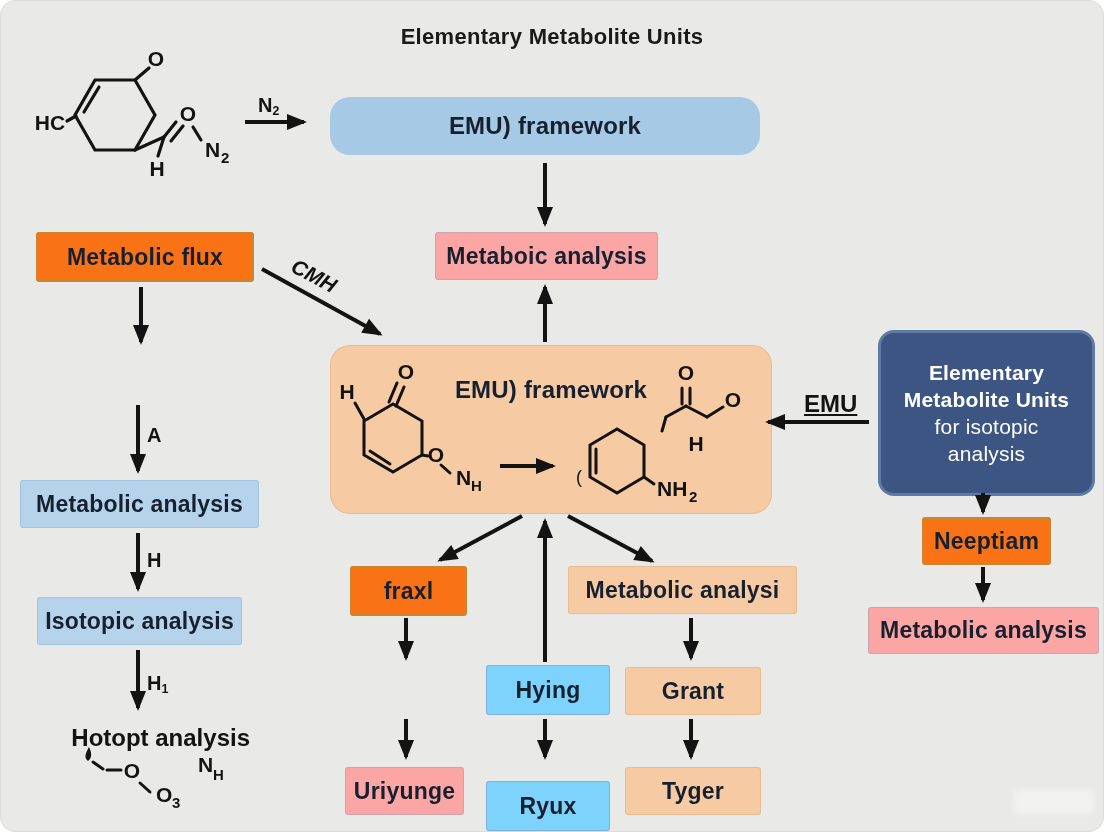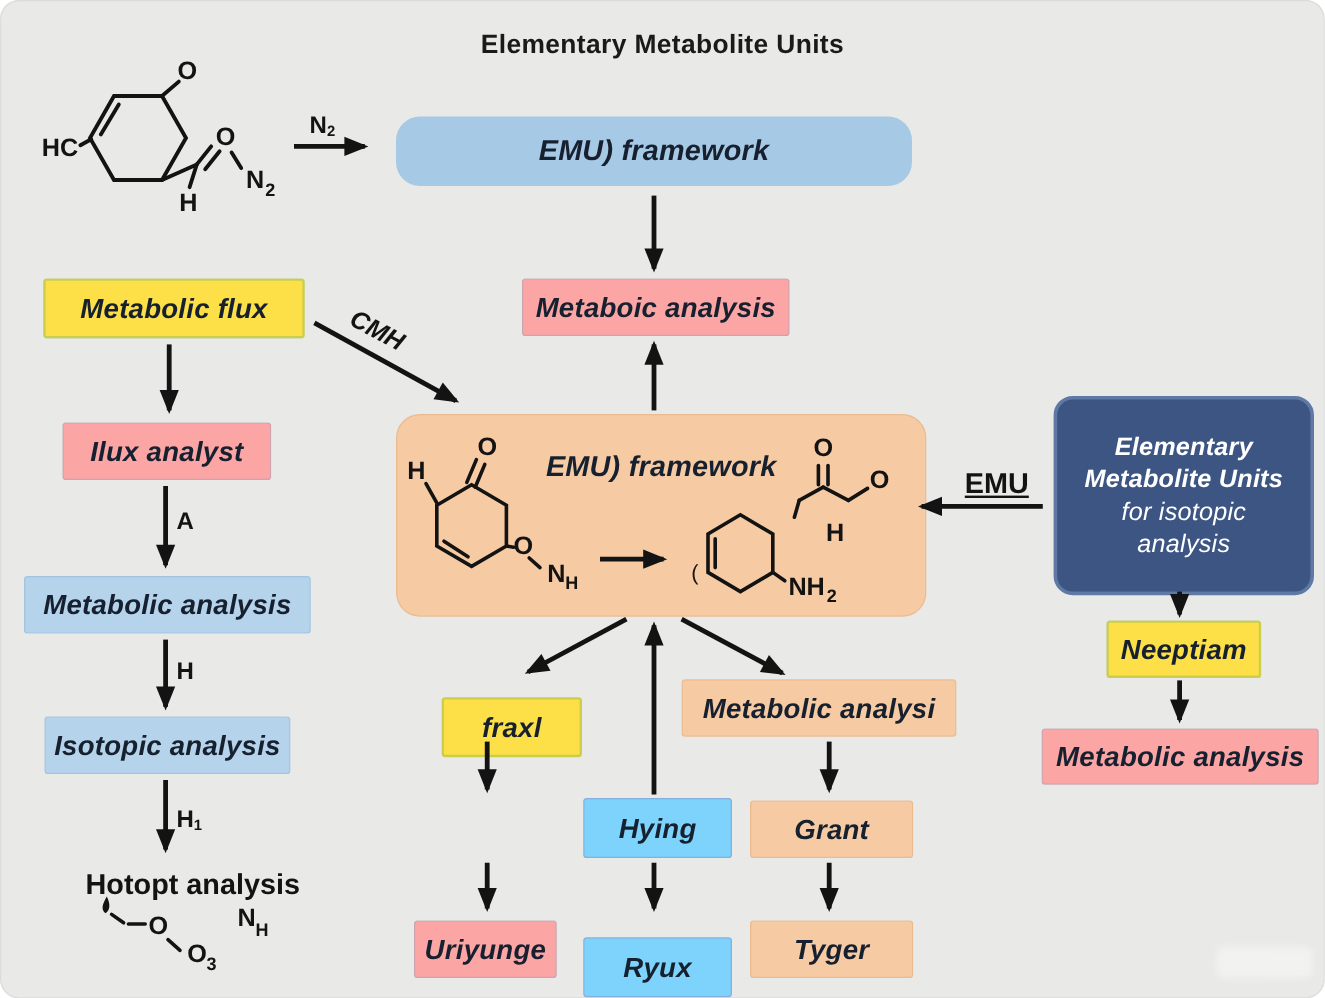--- a/index.html
+++ b/index.html
@@ -10,26 +10,25 @@
     font-family:"Liberation Sans","DejaVu Sans",sans-serif;color:#141414;
   }
   #title{
     position:absolute;left:0;right:0;top:24px;text-align:center;
     font-size:22px;font-weight:700;color:#1a1a1a;letter-spacing:.3px;
   }
   .box{
     position:absolute;display:flex;align-items:center;justify-content:center;
     font-size:23px;font-weight:600;color:#16202f;letter-spacing:.2px;
     border-radius:3px;
-    font-style:italic;
   }
   .blue{background:#fca5a5;border:1px solid rgba(120,160,200,.35);}
   .blueL{background:#b5d3eb;border:1px solid rgba(130,170,205,.35);}
   .bluetop{background:#a6c9e6;border-radius:20px;font-size:24px;}
-  .green{background:#fde047;border:2px solid rgba(110,170,90,.35);}
+  .green{background:#f97316;border:2px solid rgba(110,170,90,.35);}
   .orange{background:#f6caa3;border:1px solid rgba(215,160,110,.35);}
   .purple{background:#7dd3fc;border:1px solid rgba(140,120,175,.4);}
   .rounded{border-radius:20px;}
   .dark{
     background:#3c5583;border:3px solid #5f79a5;border-radius:16px;
     color:#ffffff;flex-direction:column;font-size:21px;font-weight:400;
     line-height:27px;letter-spacing:.2px;
   }
   .dark .bold{font-weight:700;}
   .flabel{position:absolute;font-size:20px;font-weight:600;color:#131313;}
@@ -58,42 +57,41 @@
 <div id="canvas">
 
   <div id="title">Elementary Metabolite Units</div>
 
   <div class="box bluetop" style="left:330px;top:97px;width:430px;height:58px;">EMU) framework</div>
 
   <div class="box blue" style="left:435px;top:232px;width:221px;height:46px;">Metaboic analysis</div>
 
   <div class="box green" style="left:36px;top:232px;width:214px;height:46px;">Metabolic flux</div>
 
-  <div class="box blue" style="left:52px;top:352px;width:172px;height:46px;">Ilux analyst</div>
 
   <div class="box blueL" style="left:20px;top:480px;width:237px;height:46px;">Metabolic analysis</div>
 
   <div class="box blueL" style="left:37px;top:597px;width:203px;height:46px;">Isotopic analysis</div>
 
   <div class="box orange rounded" style="left:330px;top:345px;width:440px;height:167px;">
     <span id="orange-title">EMU) framework</span>
   </div>
 
   <div class="box dark" style="left:878px;top:330px;width:211px;height:160px;">
     <div class="bold">Elementary</div>
     <div class="bold">Metabolite Units</div>
     <div>for isotopic</div>
     <div>analysis</div>
   </div>
 
   <div class="box green" style="left:922px;top:517px;width:125px;height:44px;">Neeptiam</div>
 
   <div class="box blue" style="left:868px;top:607px;width:229px;height:45px;">Metabolic analysis</div>
 
-  <div class="box green" style="left:350px;top:581px;width:113px;height:46px;margin-left:18px;">fraxl</div>
+  <div class="box green" style="left:350px;top:566px;width:113px;height:46px;">fraxl</div>
 
   <div class="box orange" style="left:568px;top:566px;width:227px;height:46px;">Metabolic analysi</div>
 
 
   <div class="box purple" style="left:486px;top:665px;width:122px;height:48px;">Hying</div>
 
   <div class="box orange" style="left:625px;top:667px;width:134px;height:46px;">Grant</div>
 
   <div class="box blue" style="left:345px;top:767px;width:117px;height:46px;">Uriyunge</div>
 

